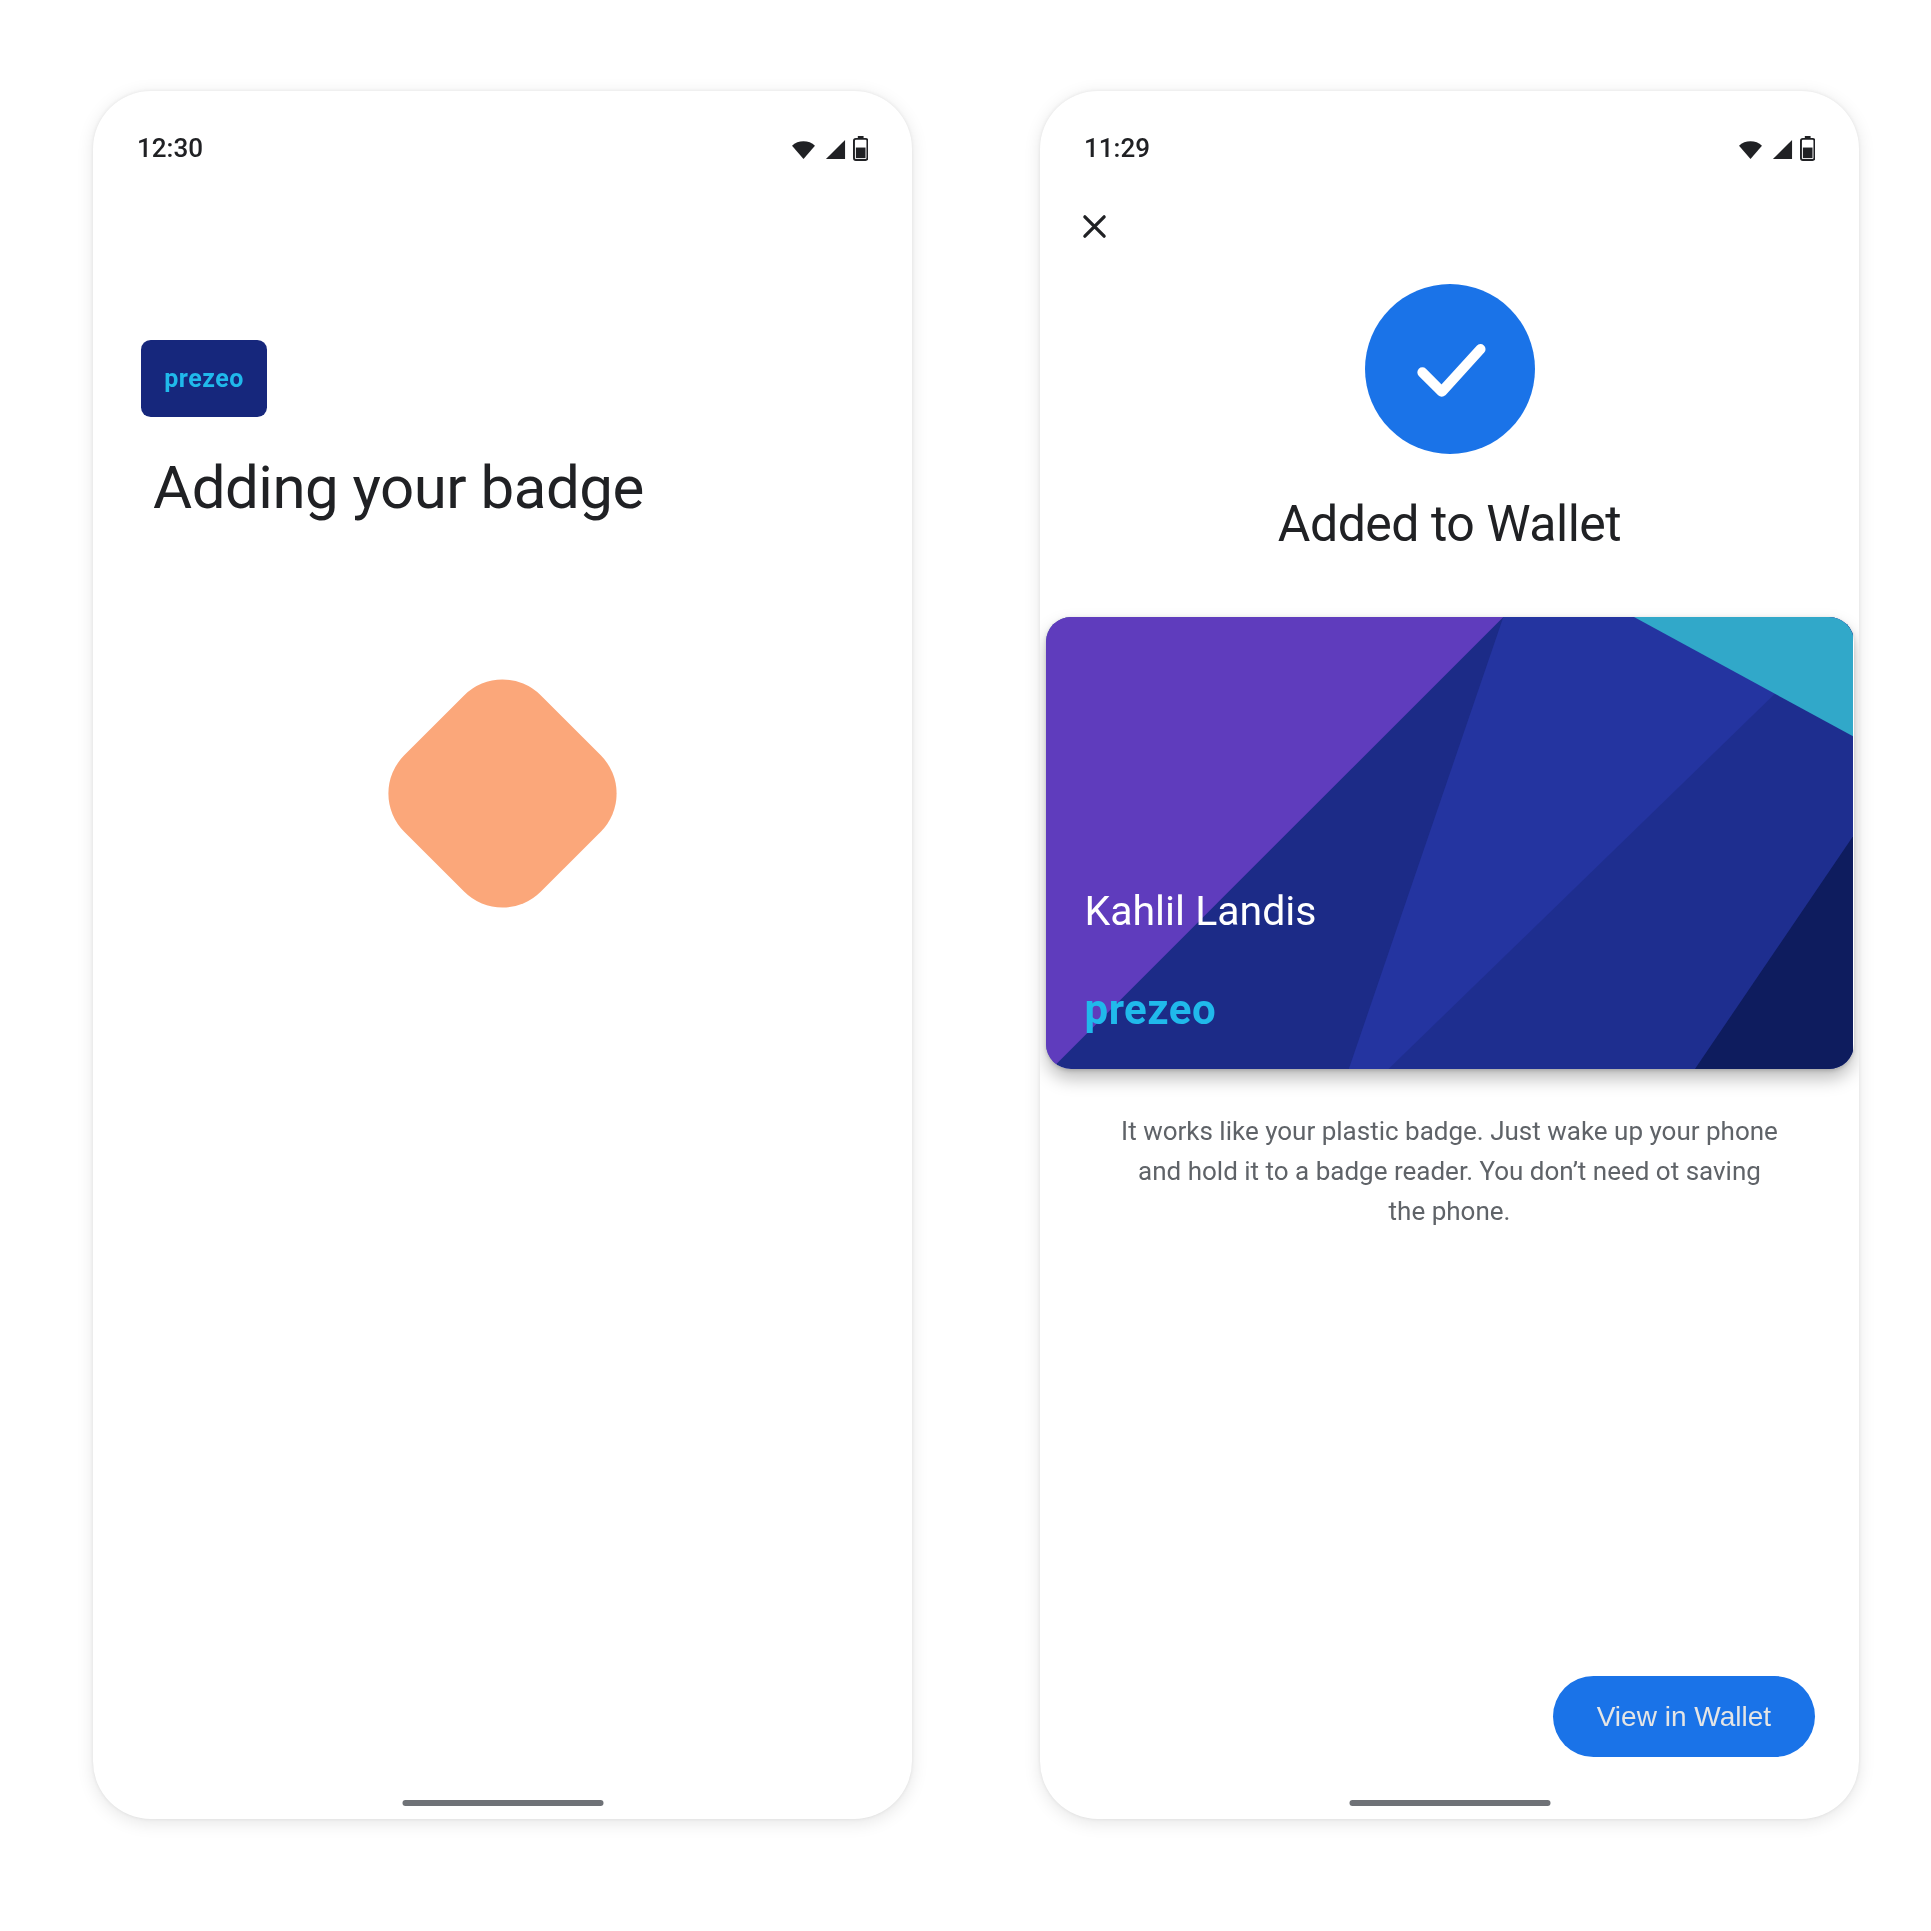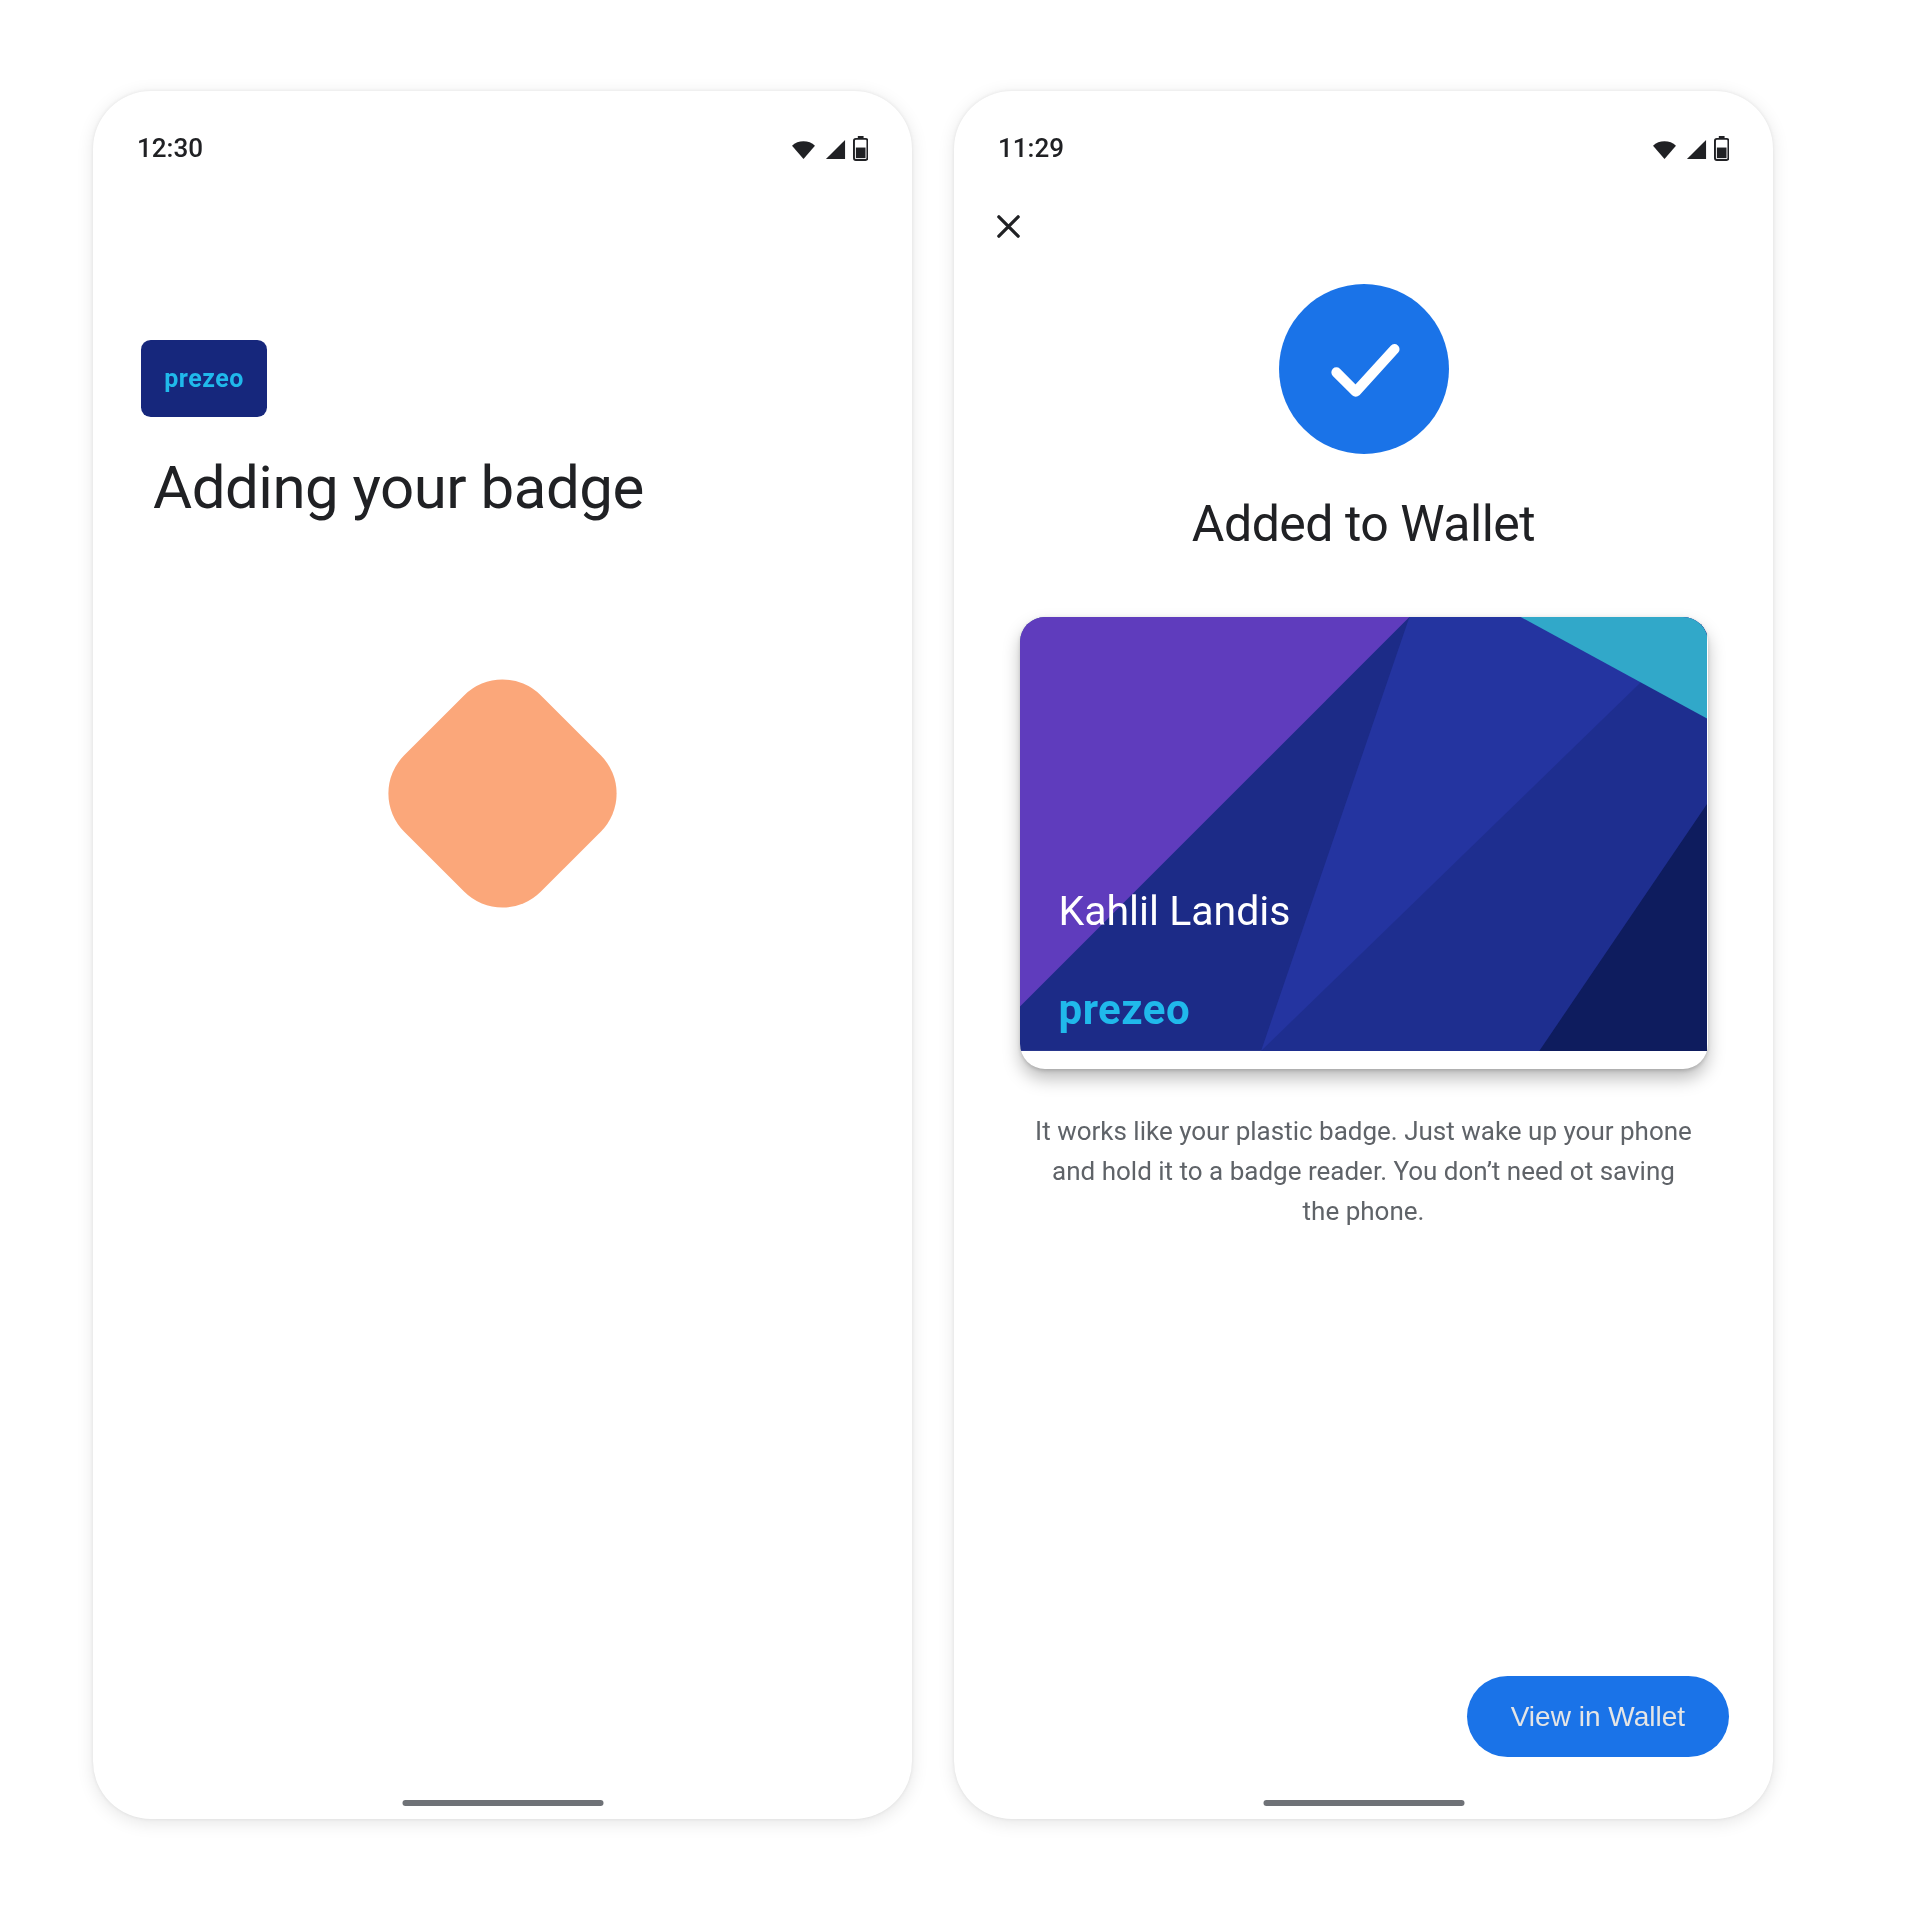--- a/index.html
+++ b/index.html
@@ -31,21 +31,21 @@
   .phone {
     position: absolute;
     width: 819px;
     height: 1728px;
     background: #FFFFFF;
     border-radius: 58px;
     box-shadow: 0 3.9px 17.4px rgba(0,0,0,0.10), 0 0 3.9px rgba(0,0,0,0.08);
     overflow: hidden;
   }
   .phone.left  { left: 93px;  top: 91px; }
-  .phone.right { left: 954px; top: 91px; }
+  .phone.right { left: 1040px; top: 91px; }
 
   
   .status-bar {
     display: flex;
     justify-content: space-between;
     align-items: center;
     padding: 35px 44px 0 44px;
     height: 44px;
     font-size: 26px;
     font-weight: 500;
@@ -123,21 +123,21 @@
   .right-title {
     margin: 41px 0 12px 0;
     font-size: 50px;
     font-weight: 400;
     letter-spacing: -0.5px;
     color: var(--col-text-primary);
   }
 
   .card {
     position: relative;
-    width: 688px;
+    width: 808px;
     height: 452px;
     margin-top: 52px;
     border-radius: 25px;
     overflow: hidden;
     box-shadow: 0 9.7px 17.4px rgba(0,0,0,0.25), 0 1.9px 3.9px rgba(0,0,0,0.15);
   }
   .card-bg {
     position:absolute; inset:0;
   }
   .card-name {

